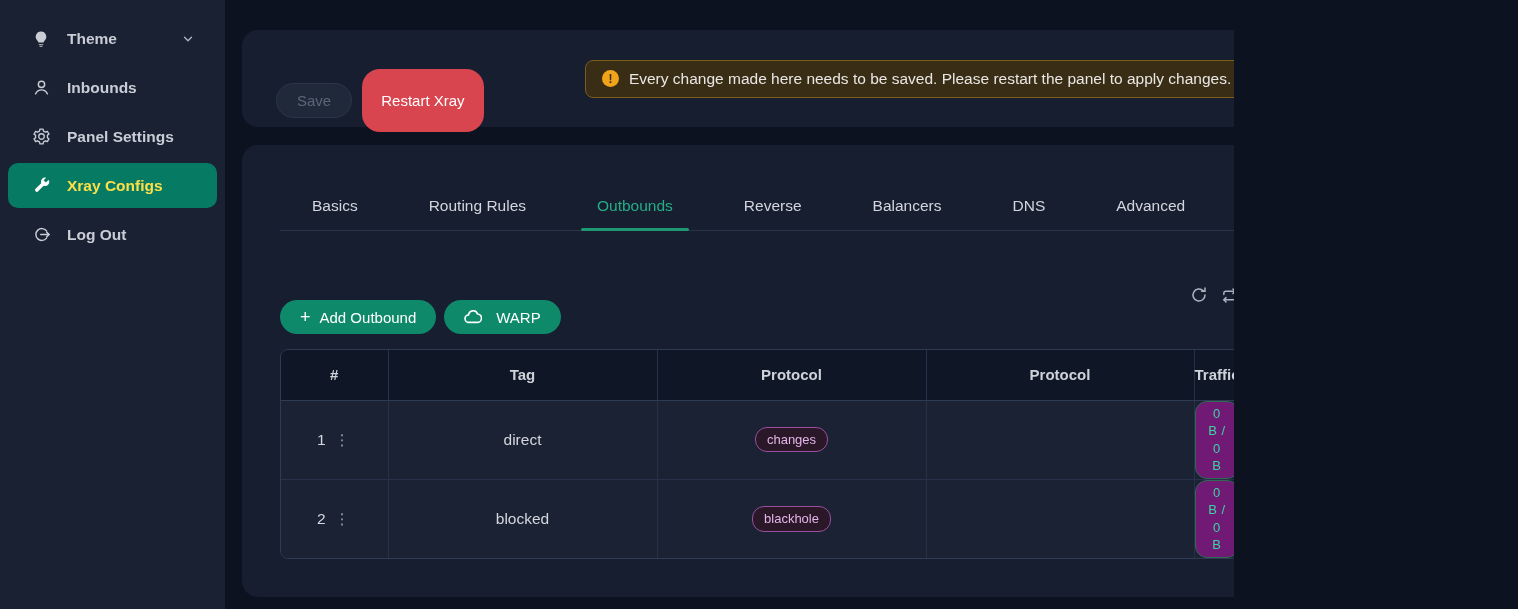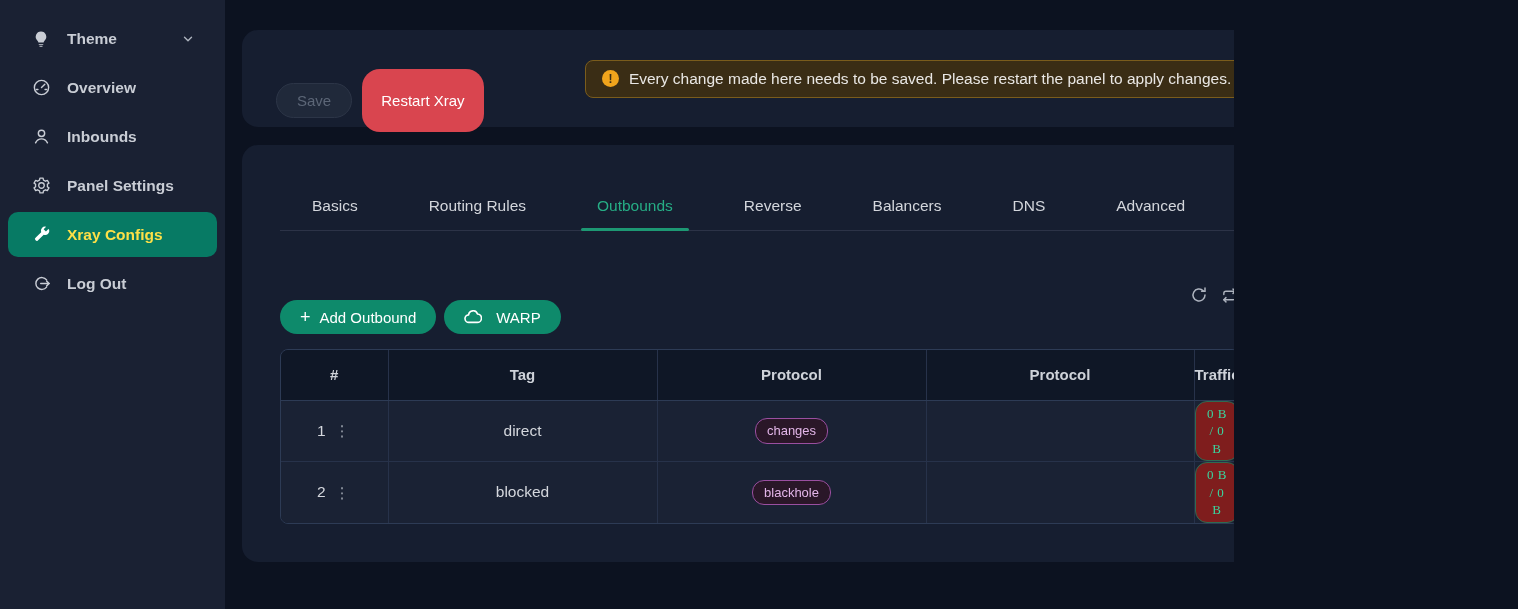--- a/index.html
+++ b/index.html
@@ -111,21 +111,21 @@
   .col-addr { width: 268px; }
 
   .idx-cell { display: inline-flex; align-items: center; gap: 7px; }
   .kebab { color: #9aa1ac; font-size: 15px; cursor: pointer; letter-spacing: 0; line-height: 1; background: none; border: none; padding: 2px; }
 
   .badge {
     display: inline-block; border-radius: 12px; padding: 3px 11px;
     font-size: 13px; line-height: 1.35;
   }
   .badge-proto { background: #2a1728; border: 1px solid #9a4fa0; color: #e3b6e9; }
-  .badge-traffic { background: #7f1d1d; border: 1px solid #2f6b52; color: #3ad6a0; letter-spacing: 0.5px; font-family: Liberation Serif, serif; }
+  .badge-traffic { background: #701a75; border: 1px solid #2f6b52; color: #3ad6a0; letter-spacing: 0.5px; }
 
   svg { display: block; }
 </style>
 </head>
 <body>
 
 <div class="app">
 
   <nav class="sidebar">
     <div class="side-item">
@@ -136,30 +136,20 @@
       </span>
       <span>Theme</span>
       <span class="side-spacer"></span>
       <span class="chev">
         <svg width="14" height="14" viewBox="0 0 24 24" fill="none" stroke="currentColor" stroke-width="2.4" stroke-linecap="round" stroke-linejoin="round">
             <path d="M6 9l6 6 6-6"></path>
           </svg>
       </span>
     </div>
 
-    <div class="side-item">
-      <span class="sicon">
-        <svg width="19" height="19" viewBox="0 0 24 24" fill="none" stroke="currentColor" stroke-width="1.8" stroke-linecap="round">
-            <circle cx="12" cy="12" r="9"></circle>
-            <path d="M12 12l4.2-4.2"></path>
-            <path d="M5.5 14.5h2M16.5 14.5h2"></path>
-          </svg>
-      </span>
-      <span>Overview</span>
-    </div>
 
     <div class="side-item">
       <span class="sicon">
         <svg width="19" height="19" viewBox="0 0 24 24" fill="none" stroke="currentColor" stroke-width="1.8" stroke-linecap="round">
             <circle cx="12" cy="8" r="4"></circle>
             <path d="M4.5 20c1.6-3.4 4.2-5 7.5-5s5.9 1.6 7.5 5"></path>
           </svg>
       </span>
       <span>Inbounds</span>
     </div>

